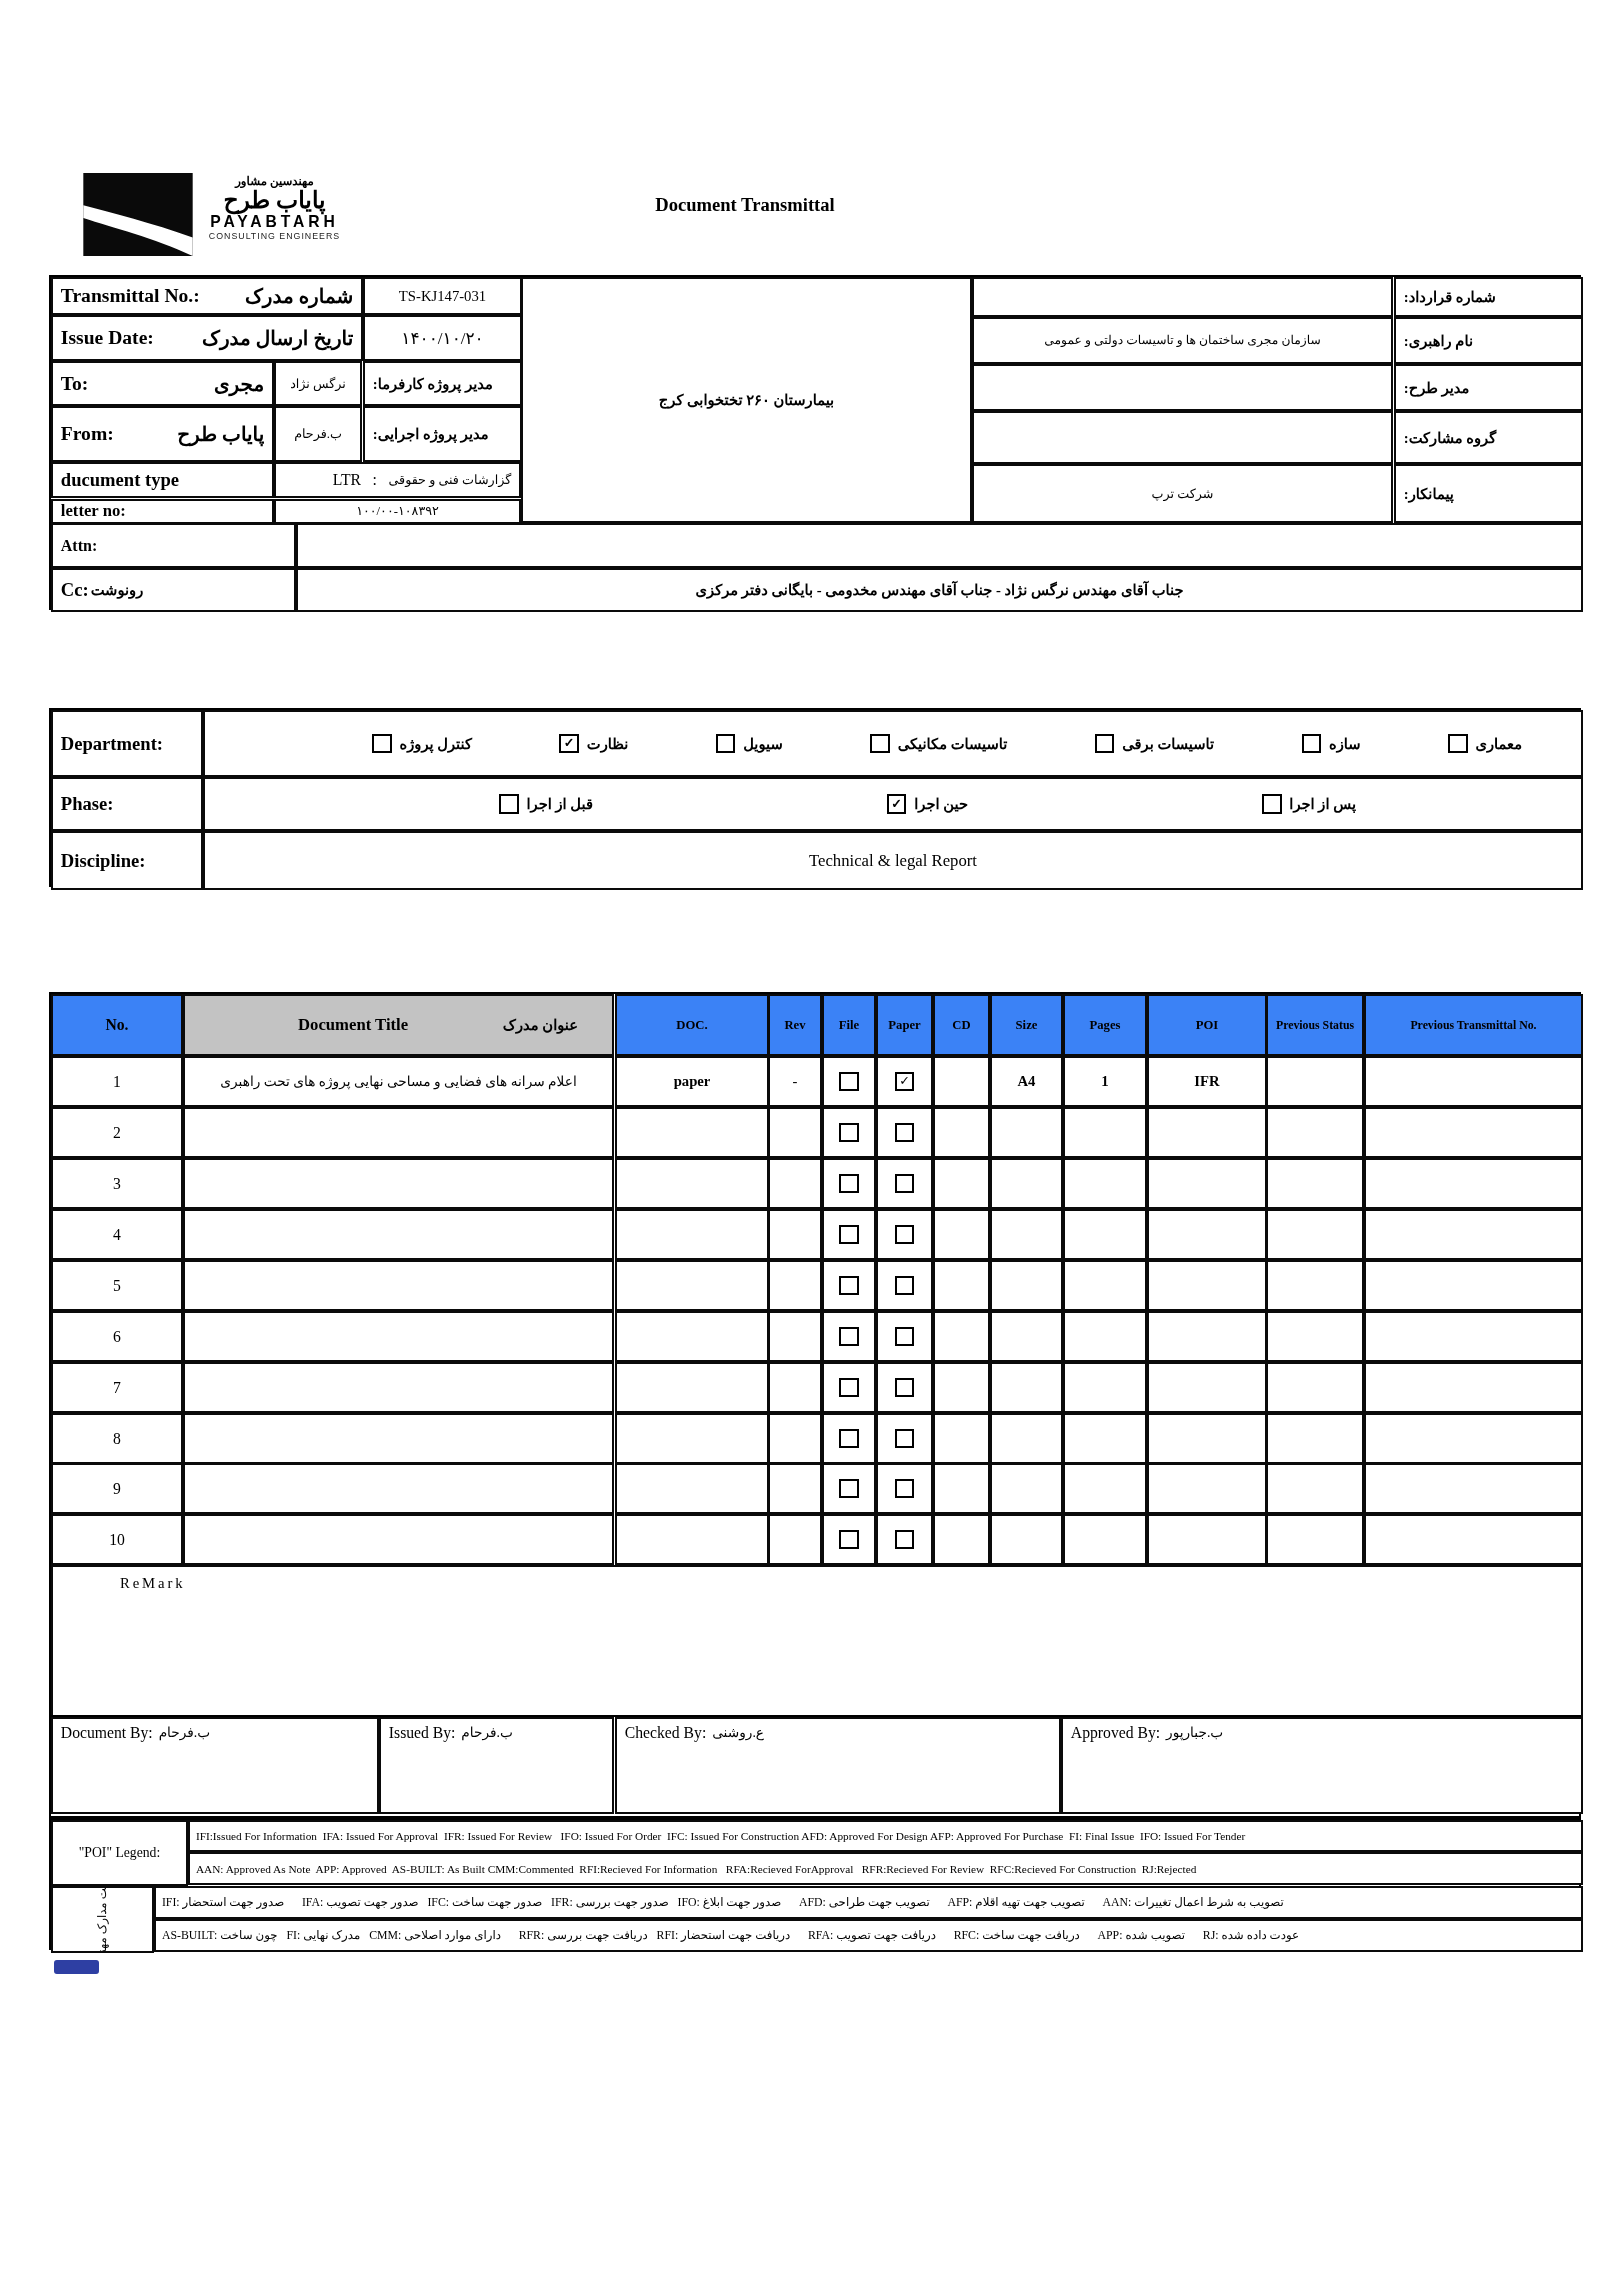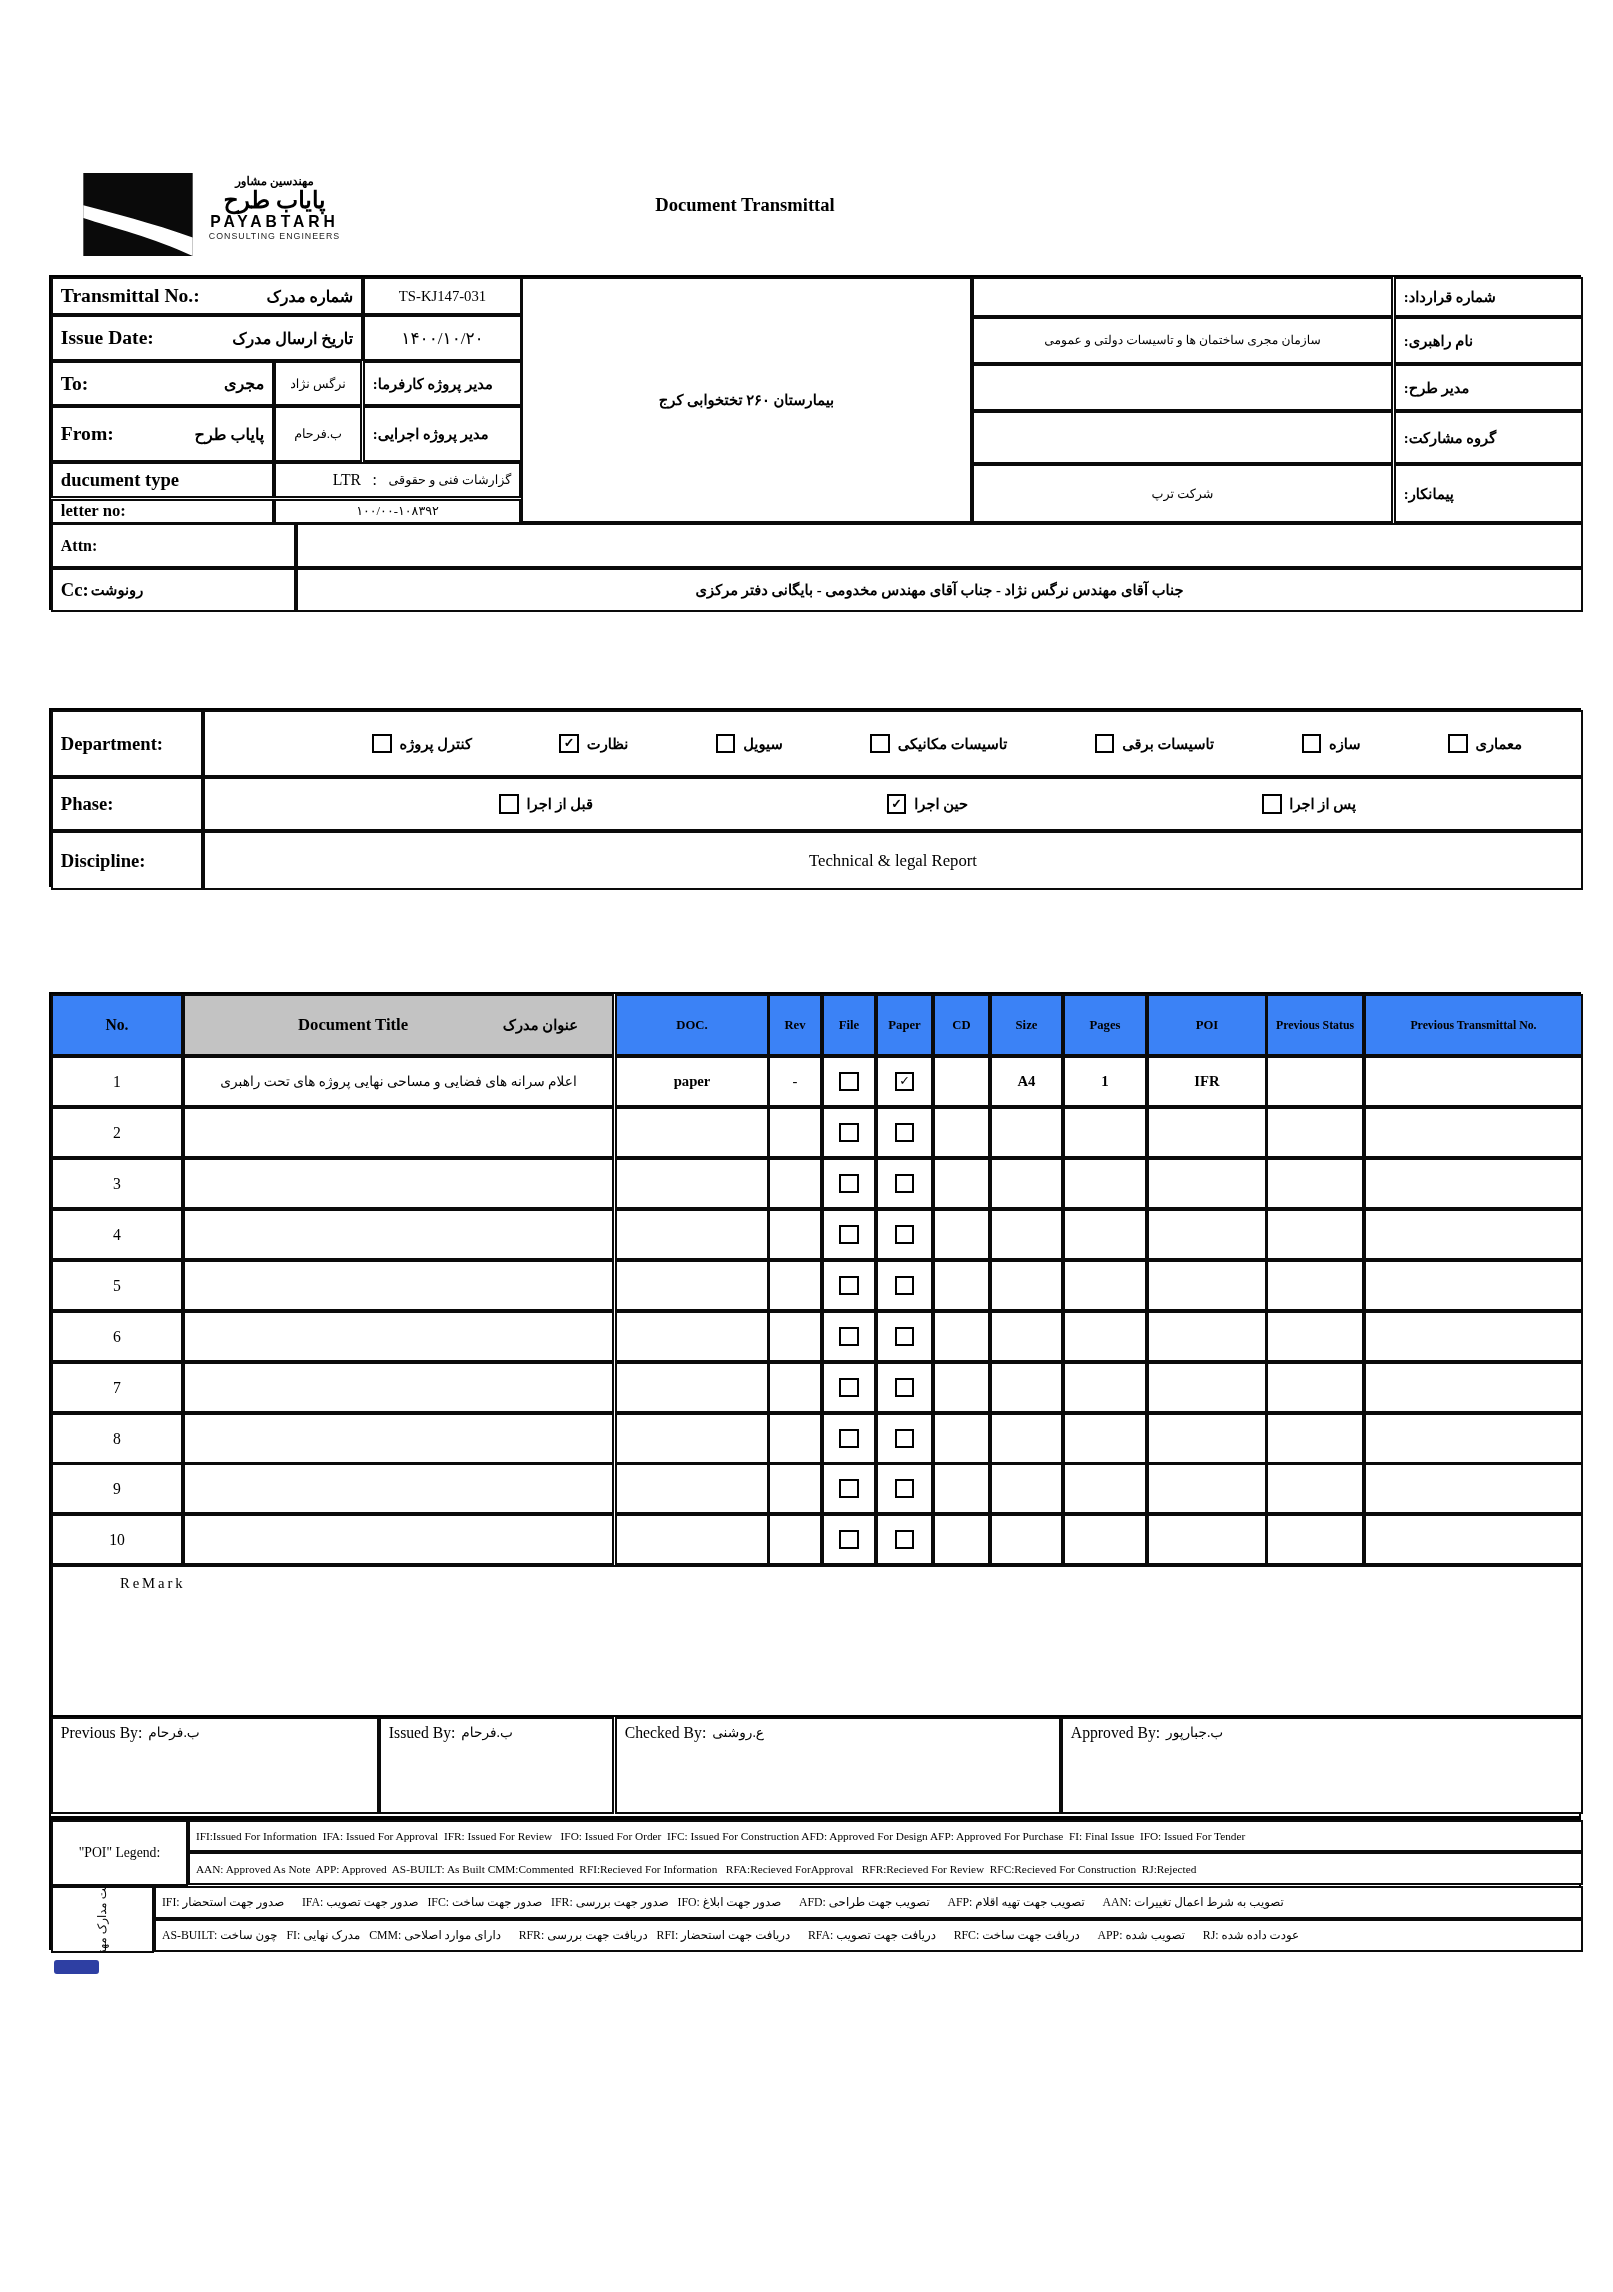--- a/index.html
+++ b/index.html
@@ -3,21 +3,21 @@
 <meta charset="utf-8">
 <style>
   html,body{margin:0;padding:0;background:#888;}
   .page{position:relative;width:1613px;height:2293px;background:#fff;margin:0 auto;
         font-family:"Liberation Serif","DejaVu Serif",serif;color:#000;overflow:hidden;}
   .abs{position:absolute;box-sizing:border-box;}
   .cell{position:absolute;box-sizing:border-box;border:2px solid #0a0a0a;display:flex;align-items:center;background:#fff;}
   .blk{position:absolute;box-sizing:border-box;border:2.9px solid #000;}
   .hdr{background:#3b82f6;justify-content:center;text-align:center;font-weight:bold;}
   .enlbl{font-weight:bold;font-size:19.6px;}
-  .falbl{font-weight:bold;font-size:16px;direction:rtl;}
+  .falbl{font-weight:bold;font-size:20px;direction:rtl;}
   .fa{direction:rtl;}
   .ctr{justify-content:center;text-align:center;}
   .rgt{justify-content:flex-end;text-align:right;}
   .pad{padding:0 7.8px;}
   .sb{justify-content:space-between;}
   .cb{width:15.7px;height:15.7px;border:2px solid #000;background:#fff;display:inline-flex;
       align-items:center;justify-content:center;font-size:12.7px;line-height:1;flex:0 0 auto;}
   .cb.on::after{content:"✓";}
   .ckitem{display:flex;align-items:center;gap:7.8px;direction:ltr;font-size:14.7px;font-weight:bold;}
   .legend-line{font-size:11.3px;white-space:pre;overflow:hidden;padding:0 5.9px;}
@@ -333,21 +333,21 @@
         <div class="cell ctr" style="left: 1096px; top: 520px; width: 120px; height: 51px; font-size: 14.7px; font-weight: bold;"></div>
         <div class="cell ctr" style="left: 1215px; top: 520px; width: 98px; height: 51px; font-size: 14.7px;"></div>
         <div class="cell ctr" style="left: 1313px; top: 520px; width: 219px; height: 51px; font-size: 14.7px;"></div>
       </div>
 
     <div class="cell" style="left:0;top:571px;width:1532px;height:152px;align-items:flex-start;padding:7.8px 0 0 67px;font-size:14.7px;letter-spacing:2.9px;">ReMark</div>
   </div>
 
   <div class="blk" style="left:49px;top:1715px;width:1532px;height:103px;">
     <div class="cell sig" style="left:0;top:0;width:328px;height:97px;">
-      <span>Previous By:</span>
+      <span>Document By:</span>
       <span class="name-fa">ب.فرحام</span>
     </div>
     <div class="cell sig" style="left:328px;top:0;width:235px;height:97px;">
       <span>Issued By:</span>
       <span class="name-fa">ب.فرحام</span>
     </div>
     <div class="cell sig" style="left:564px;top:0;width:446px;height:97px;">
       <span>Checked By:</span>
       <span class="name-fa">ع.روشنی</span>
     </div>

